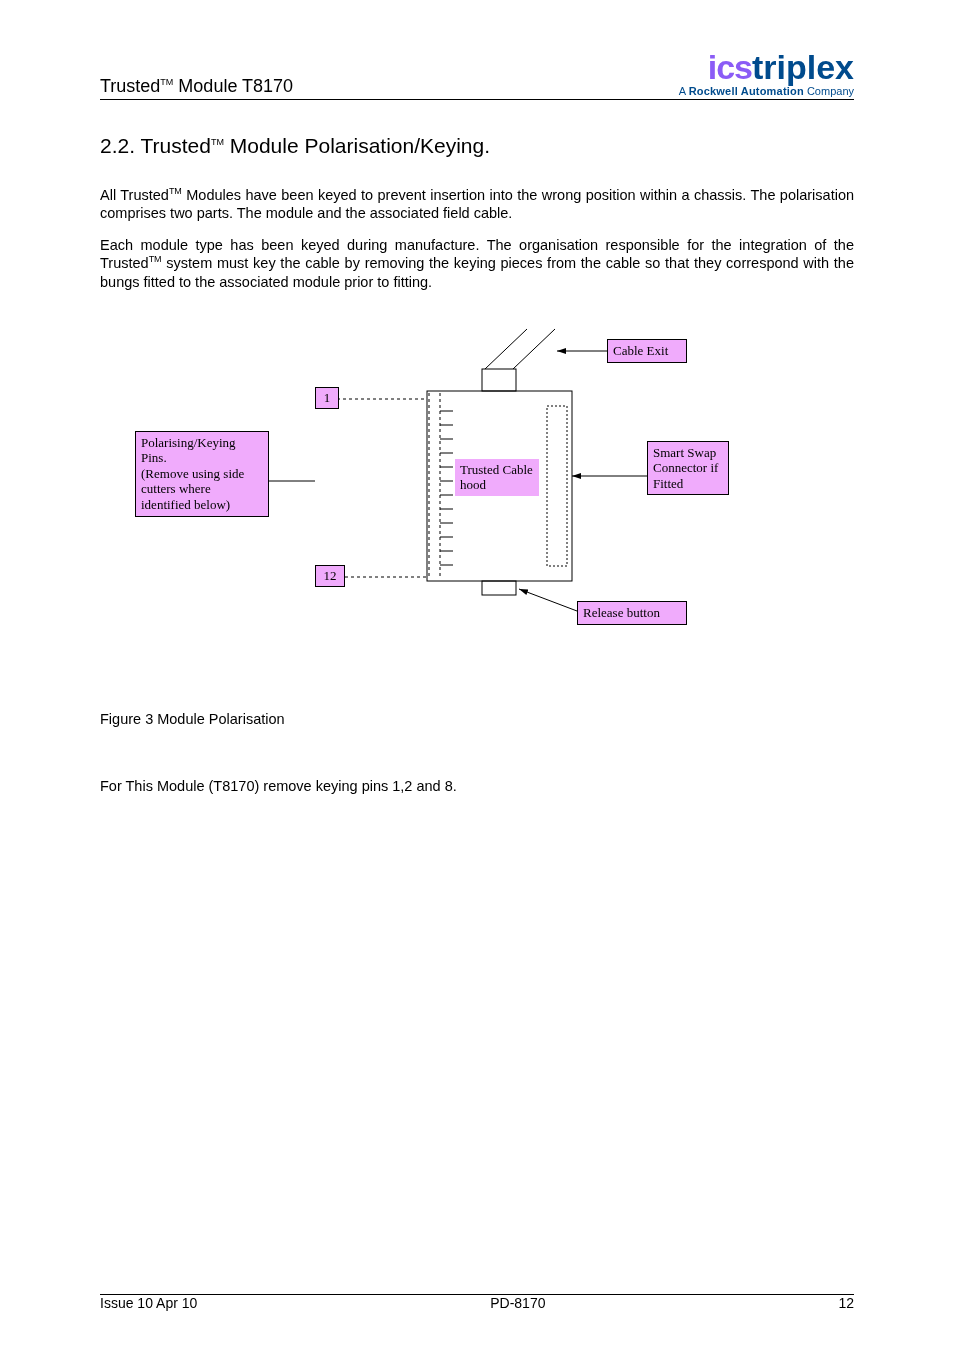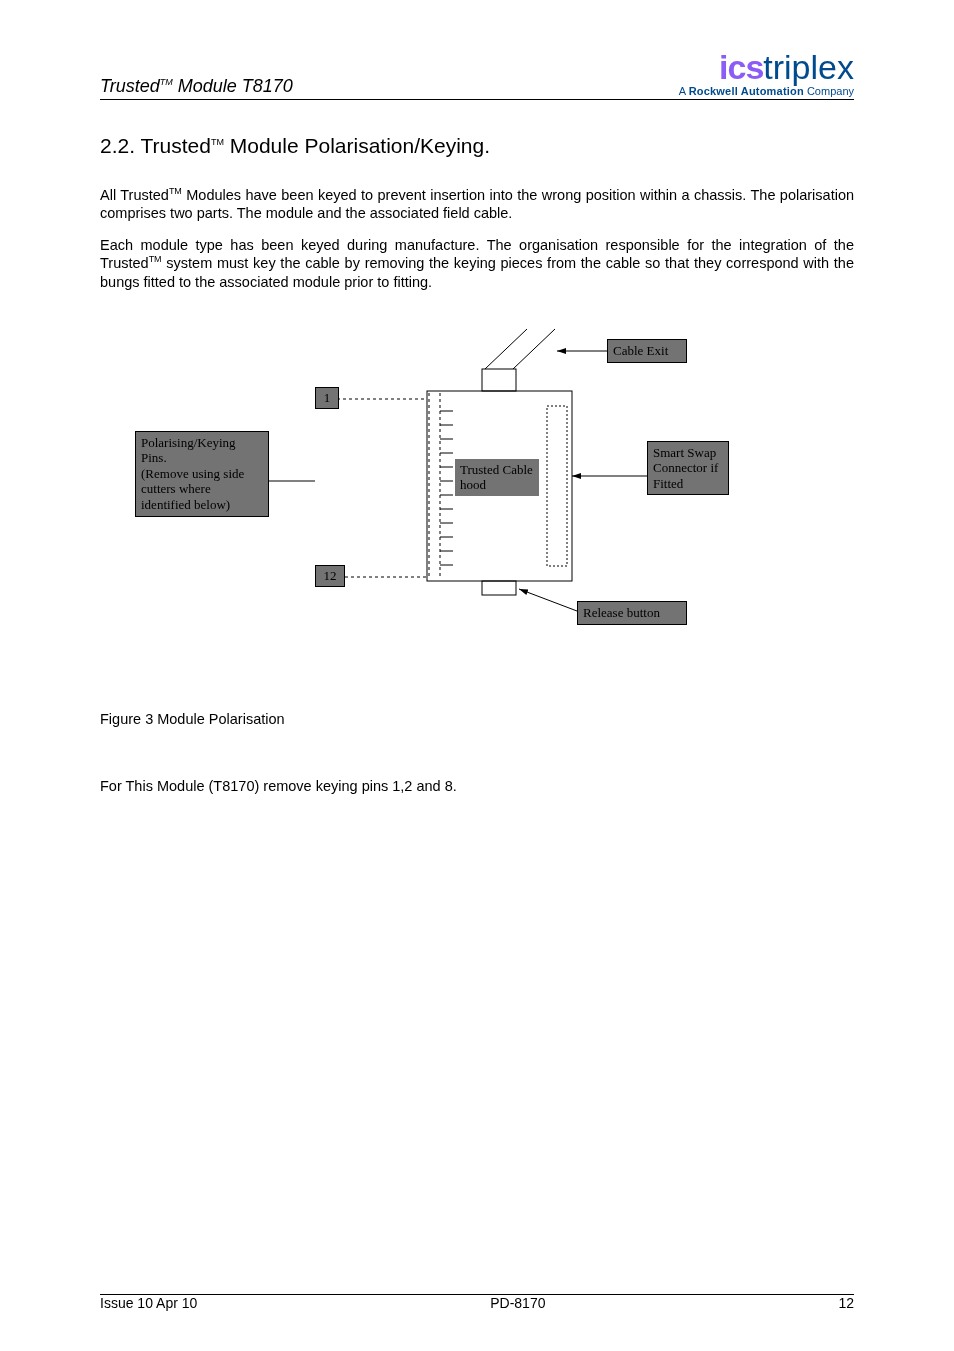--- a/index.html
+++ b/index.html
@@ -24,30 +24,29 @@
   .header-row {
     display: flex;
     justify-content: space-between;
     align-items: flex-end;
     border-bottom: 1px solid #000;
     padding-bottom: 2px;
     margin-bottom: 34px;
   }
   .header-left {
     font-size: 18px;
-    font-style: italic;
   }
   .tm { font-size: 9px; vertical-align: super; }
   .logo-block {
     text-align: right;
     line-height: 1;
   }
   .logo-main { font-size: 34px; letter-spacing: -1px; }
   .logo-ics { font-weight: 900; color: #8b5cf6; }
-  .logo-triplex { font-weight: 400; color: #004b8d; letter-spacing: 0px; }
+  .logo-triplex { font-weight: 700; color: #004b8d; letter-spacing: 0px; }
   .logo-sub { font-size: 11px; color: #004b8d; margin-top:2px;}
   .logo-sub .bold { font-weight: 900; letter-spacing:0.2px;}
   h2.section {
     font-size: 21px;
     font-weight: 400;
     margin: 0 0 28px 0;
   }
   p.body {
     font-size: 14.5px;
     margin: 0 0 14px 0;
@@ -56,21 +55,21 @@
   }
   .figure-area {
     position: relative;
     width: 700px;
     height: 340px;
     margin: 30px auto 0 auto;
   }
   .box {
     position: absolute;
     border: 1px solid #000;
-    background: #737373;
+    background: #f0abfc;
     font-family: "Times New Roman", serif;
     font-size: 13px;
     padding: 3px 5px;
     box-sizing: border-box;
   }
   .small-square {
     width: 24px; height: 22px;
     text-align: center;
     padding:2px 0;
   }

